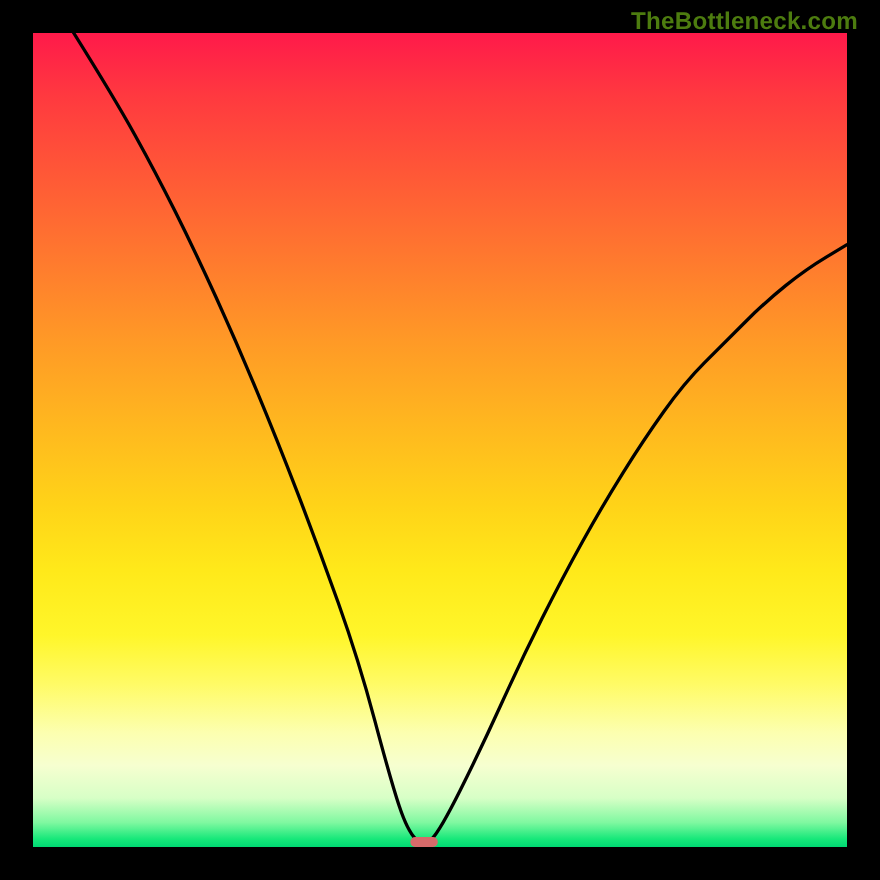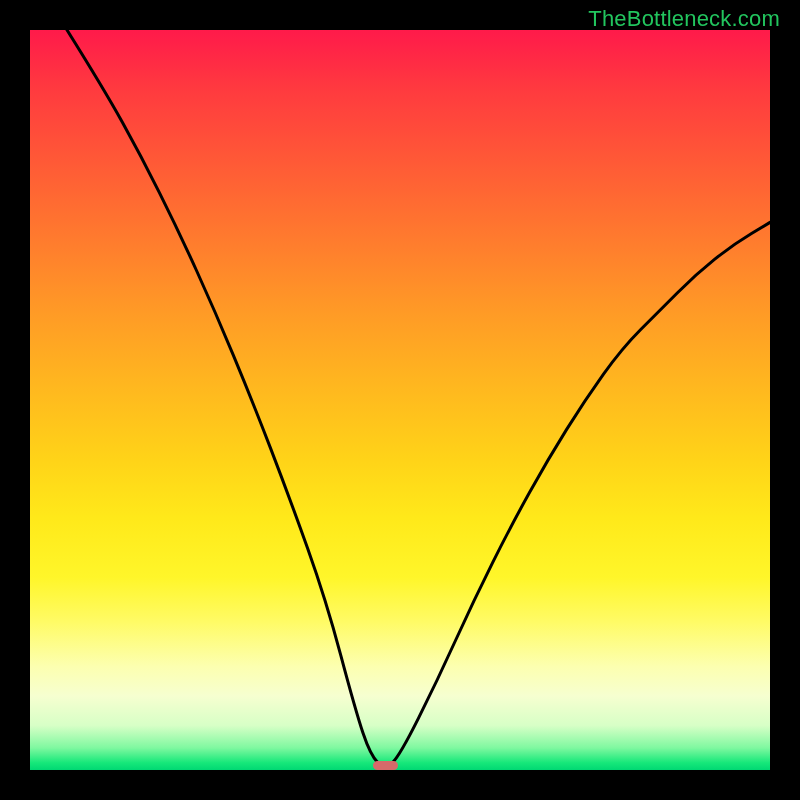--- a/index.html
+++ b/index.html
@@ -8,23 +8,23 @@
     height: 800px;
     background: #000;
     position: relative;
     overflow: hidden;
     font-family: Arial, Helvetica, sans-serif;
   }
   .watermark {
     position: absolute;
     top: 6px;
     right: 20px;
-    color: #22c55e;
+    color: #4d7c0f;
     font-size: 22px;
-    font-weight: 400;
+    font-weight: 700;
     z-index: 5;
     letter-spacing: 0.2px;
     text-align: right;
   }
   .plot {
     position: absolute;
     left: 30px;
     top: 30px;
     width: 740px;
     height: 740px;

